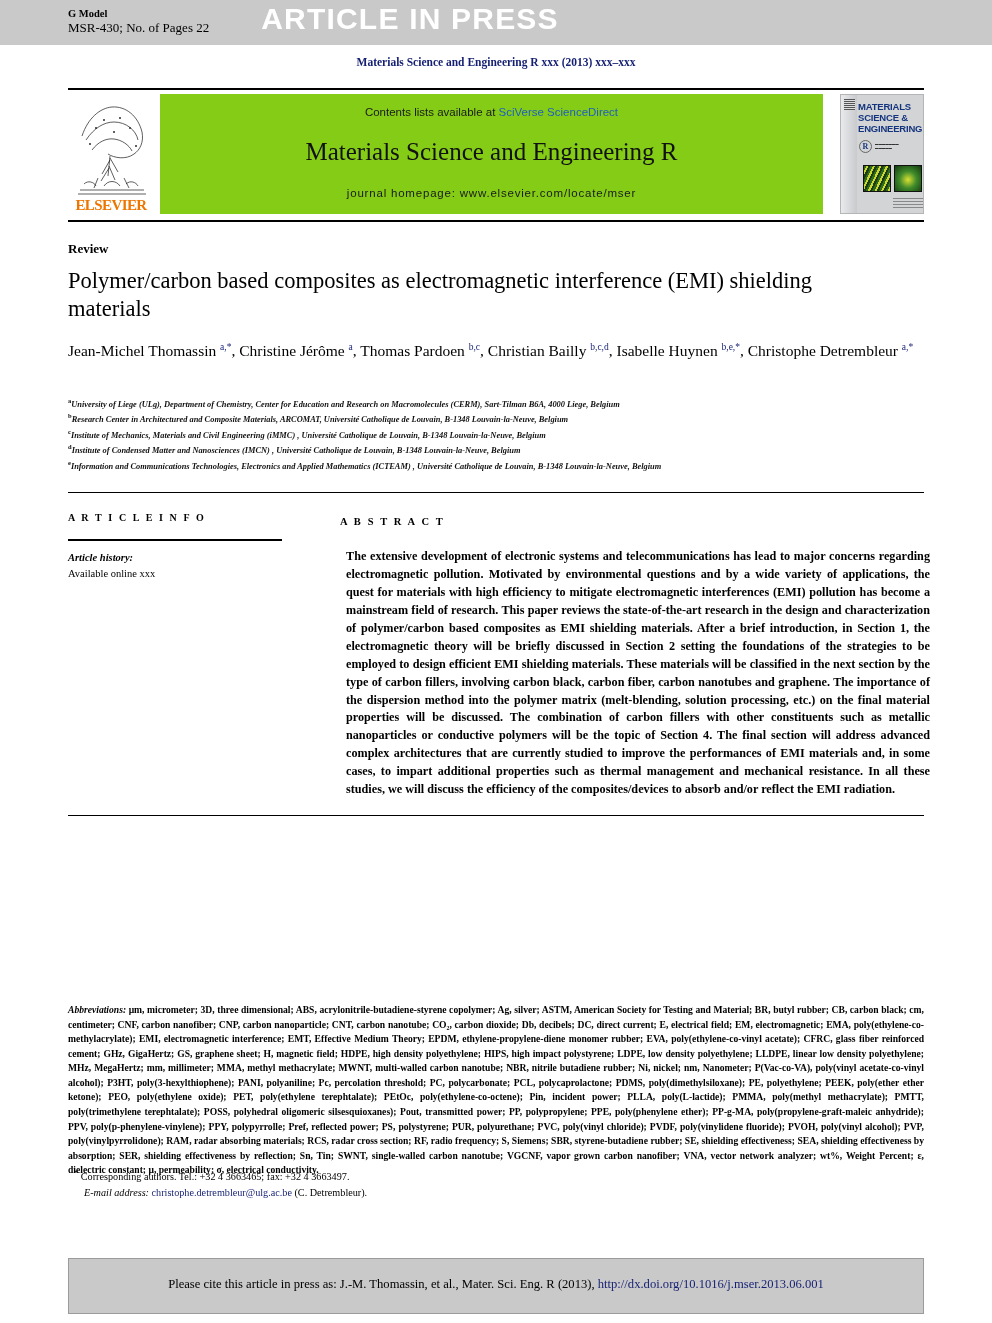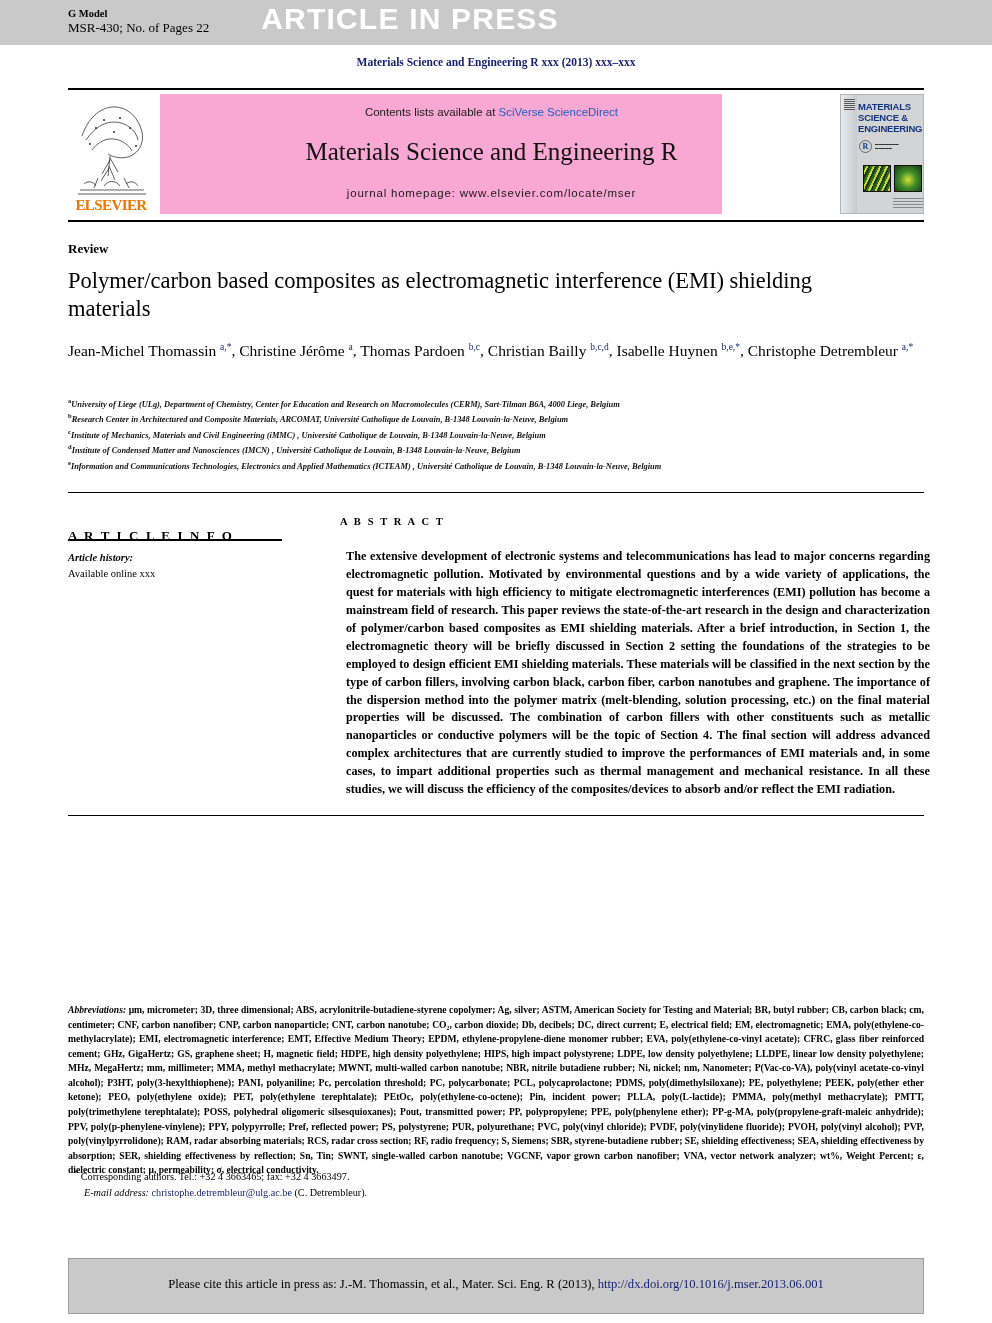--- a/index.html
+++ b/index.html
@@ -83,22 +83,22 @@
     text-align: center;
     font-family: "Liberation Serif", serif;
     font-size: 15px;
     font-weight: bold;
     letter-spacing: -0.6px;
     color: #ee7500;
   }
   .banner-box {
     position: absolute;
     left: 92px; top: 0;
-    width: 562px; height: 120px;
-    background: #f9a8d4;
+    width: 663px; height: 120px;
+    background: #84cc16;
   }
   .contents-line {
     position: absolute;
     left: 0; top: 12px;
     width: 663px;
     text-align: center;
     font-family: "Liberation Sans", sans-serif;
     font-size: 11.5px;
     color: #1a1a1a;
   }
@@ -203,23 +203,23 @@
   }
   .affils .ln { white-space: nowrap; }
   .affils sup { font-size: 6.5px; font-style: normal; vertical-align: super; }
 
   
   .sec-rule-top {
     position: absolute; left: 68px; top: 492px;
     width: 856px; height: 1px; background: #000;
   }
   .info-head {
-    position: absolute; left: 68px; top: 528px;
-    font-family: "Liberation Serif", serif;
-    font-weight: bold; font-size: 13px; letter-spacing: 2.1px; color: #000;
+    position: absolute; left: 68px; top: 512px;
+    font-family: "Liberation Serif", serif;
+    font-weight: bold; font-size: 10px; letter-spacing: 2.1px; color: #000;
   }
   .abs-head {
     position: absolute; left: 340px; top: 516px;
     font-family: "Liberation Serif", serif;
     font-weight: bold; font-size: 10.5px; letter-spacing: 2.1px; color: #000;
   }
   .info-rule {
     position: absolute; left: 68px; top: 539px;
     width: 214px; height: 2px; background: #000;
   }

